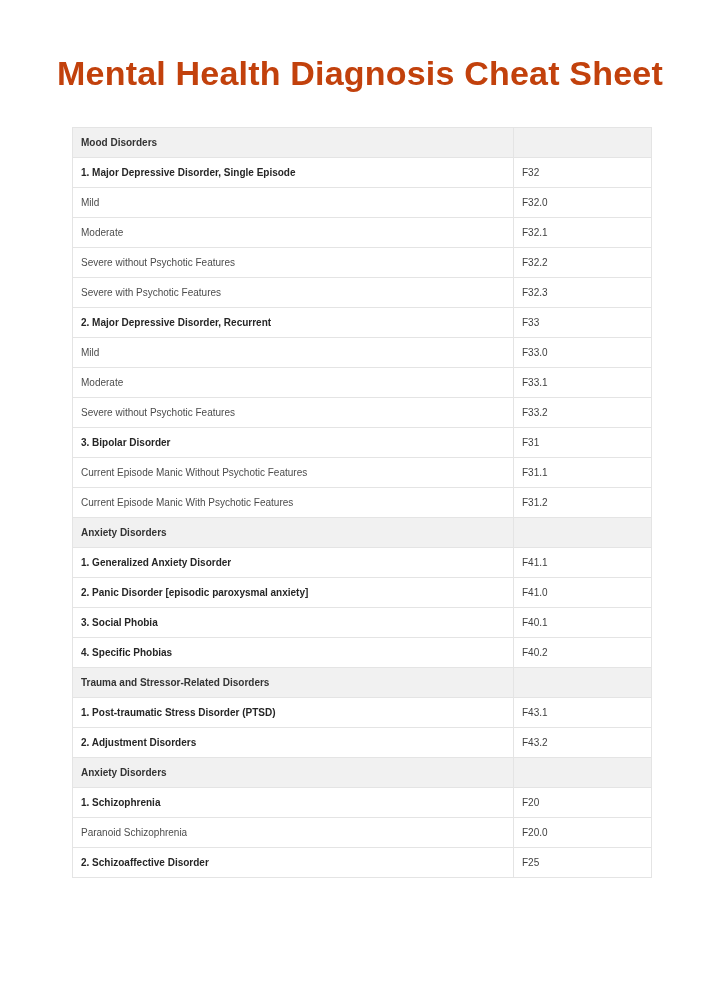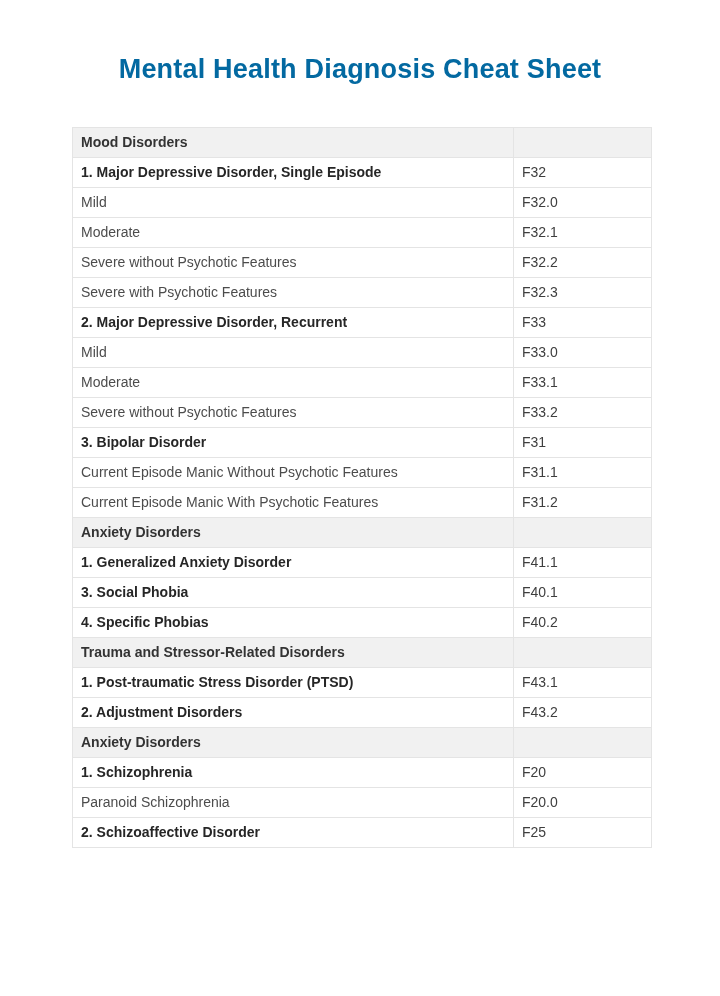--- a/index.html
+++ b/index.html
@@ -14,38 +14,38 @@
     position: relative;
     overflow: hidden;
   }
   .page-title {
     margin: 0;
     position: absolute;
     top: 54px;
     left: 0;
     width: 720px;
     text-align: center;
-    font-size: 27px;
+    font-size: 34px;
     font-weight: bold;
-    color: #0369a1;
+    color: #c2410c;
     letter-spacing: 0.2px;
   }
   .diagnosis-table {
     position: absolute;
     left: 72px;
     top: 127px;
     width: 579px;
     border-collapse: collapse;
     table-layout: fixed;
   }
   .col-diagnosis { width: 441px; }
   .col-code { width: 138px; }
   .cell {
     border: 1px solid #e4e4e4;
-    font-size: 14px;
+    font-size: 10px;
     line-height: 15px;
     padding: 7px 8px;
     color: #4c4c4c;
     overflow: hidden;
     white-space: nowrap;
   }
   .cell-code {
     text-align: left;
     color: #3e3e3e;
   }
@@ -127,20 +127,24 @@
       </tr>
       <tr class="row row-section">
         <td class="cell cell-label">Anxiety Disorders</td>
         <td class="cell cell-code"></td>
       </tr>
       <tr class="row row-item">
         <td class="cell cell-label">1. Generalized Anxiety Disorder</td>
         <td class="cell cell-code">F41.1</td>
       </tr>
       <tr class="row row-item">
+        <td class="cell cell-label">2. Panic Disorder [episodic paroxysmal anxiety]</td>
+        <td class="cell cell-code">F41.0</td>
+      </tr>
+      <tr class="row row-item">
         <td class="cell cell-label">3. Social Phobia</td>
         <td class="cell cell-code">F40.1</td>
       </tr>
       <tr class="row row-item">
         <td class="cell cell-label">4. Specific Phobias</td>
         <td class="cell cell-code">F40.2</td>
       </tr>
       <tr class="row row-section">
         <td class="cell cell-label">Trauma and Stressor-Related Disorders</td>
         <td class="cell cell-code"></td>

